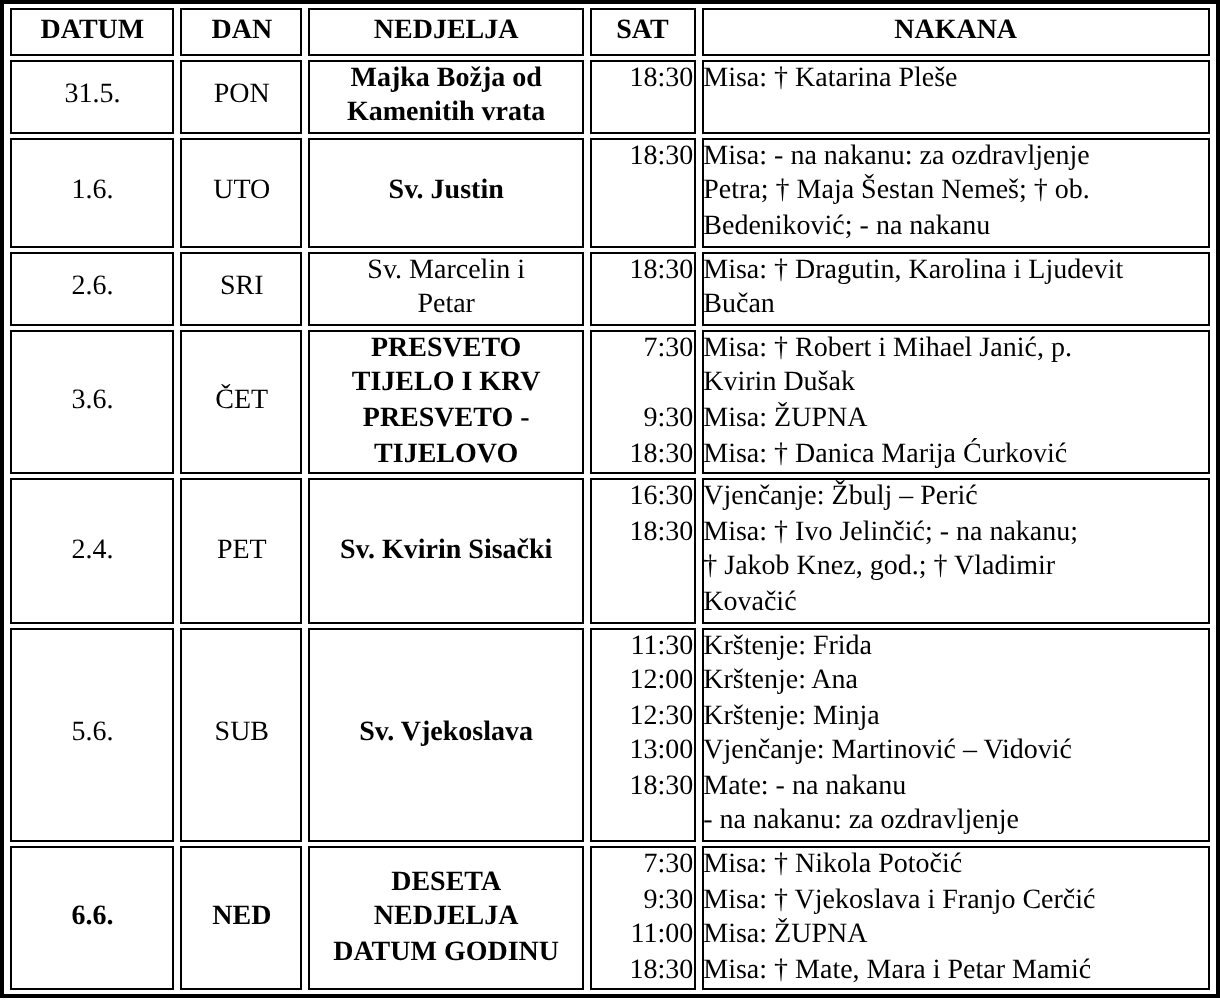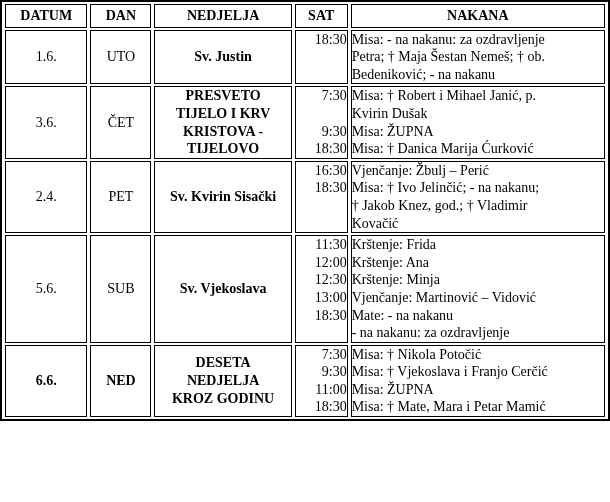--- a/index.html
+++ b/index.html
@@ -76,41 +76,70 @@
       <tr>
         <th>DATUM</th>
         <th>DAN</th>
         <th>NEDJELJA</th>
         <th>SAT</th>
         <th>NAKANA</th>
       </tr>
     </thead>
     <tbody>
         <tr>
+          <td class="c-datum">31.5.</td>
+          <td class="c-dan">PON</td>
+          <td class="c-kal bold">
+            <div class="line">Majka Božja od</div>
+            <div class="line">Kamenitih vrata</div>
+          </td>
+          <td class="c-sat">
+            <div class="line">18:30</div>
+          </td>
+          <td class="c-nak">
+            <div class="line">Misa: † Katarina Pleše</div>
+          </td>
+        </tr>
+        <tr>
           <td class="c-datum">1.6.</td>
           <td class="c-dan">UTO</td>
           <td class="c-kal bold">
             <div class="line">Sv. Justin</div>
           </td>
           <td class="c-sat">
             <div class="line">18:30</div>
           </td>
           <td class="c-nak">
             <div class="line">Misa: - na nakanu: za ozdravljenje</div>
             <div class="line">Petra; † Maja Šestan Nemeš; † ob.</div>
             <div class="line">Bedeniković; - na nakanu</div>
           </td>
         </tr>
         <tr>
+          <td class="c-datum">2.6.</td>
+          <td class="c-dan">SRI</td>
+          <td class="c-kal">
+            <div class="line">Sv. Marcelin i</div>
+            <div class="line">Petar</div>
+          </td>
+          <td class="c-sat">
+            <div class="line">18:30</div>
+          </td>
+          <td class="c-nak">
+            <div class="line">Misa: † Dragutin, Karolina i Ljudevit</div>
+            <div class="line">Bučan</div>
+          </td>
+        </tr>
+        <tr>
           <td class="c-datum">3.6.</td>
           <td class="c-dan">ČET</td>
           <td class="c-kal bold">
             <div class="line">PRESVETO</div>
             <div class="line">TIJELO I KRV</div>
-            <div class="line">KRISTOVA -</div>
+            <div class="line">PRESVETO -</div>
             <div class="line">TIJELOVO</div>
           </td>
           <td class="c-sat">
             <div class="line">7:30</div>
             <div class="line">&nbsp;</div>
             <div class="line">9:30</div>
             <div class="line">18:30</div>
           </td>
           <td class="c-nak">
             <div class="line">Misa: † Robert i Mihael Janić, p.</div>
@@ -157,21 +186,21 @@
             <div class="line">Mate: - na nakanu</div>
             <div class="line">- na nakanu: za ozdravljenje</div>
           </td>
         </tr>
         <tr>
           <td class="c-datum bold">6.6.</td>
           <td class="c-dan bold">NED</td>
           <td class="c-kal bold">
             <div class="line">DESETA</div>
             <div class="line">NEDJELJA</div>
-            <div class="line">KROZ GODINU</div>
+            <div class="line">DATUM GODINU</div>
           </td>
           <td class="c-sat">
             <div class="line">7:30</div>
             <div class="line">9:30</div>
             <div class="line">11:00</div>
             <div class="line">18:30</div>
           </td>
           <td class="c-nak">
             <div class="line">Misa: † Nikola Potočić</div>
             <div class="line">Misa: † Vjekoslava i Franjo Cerčić</div>

